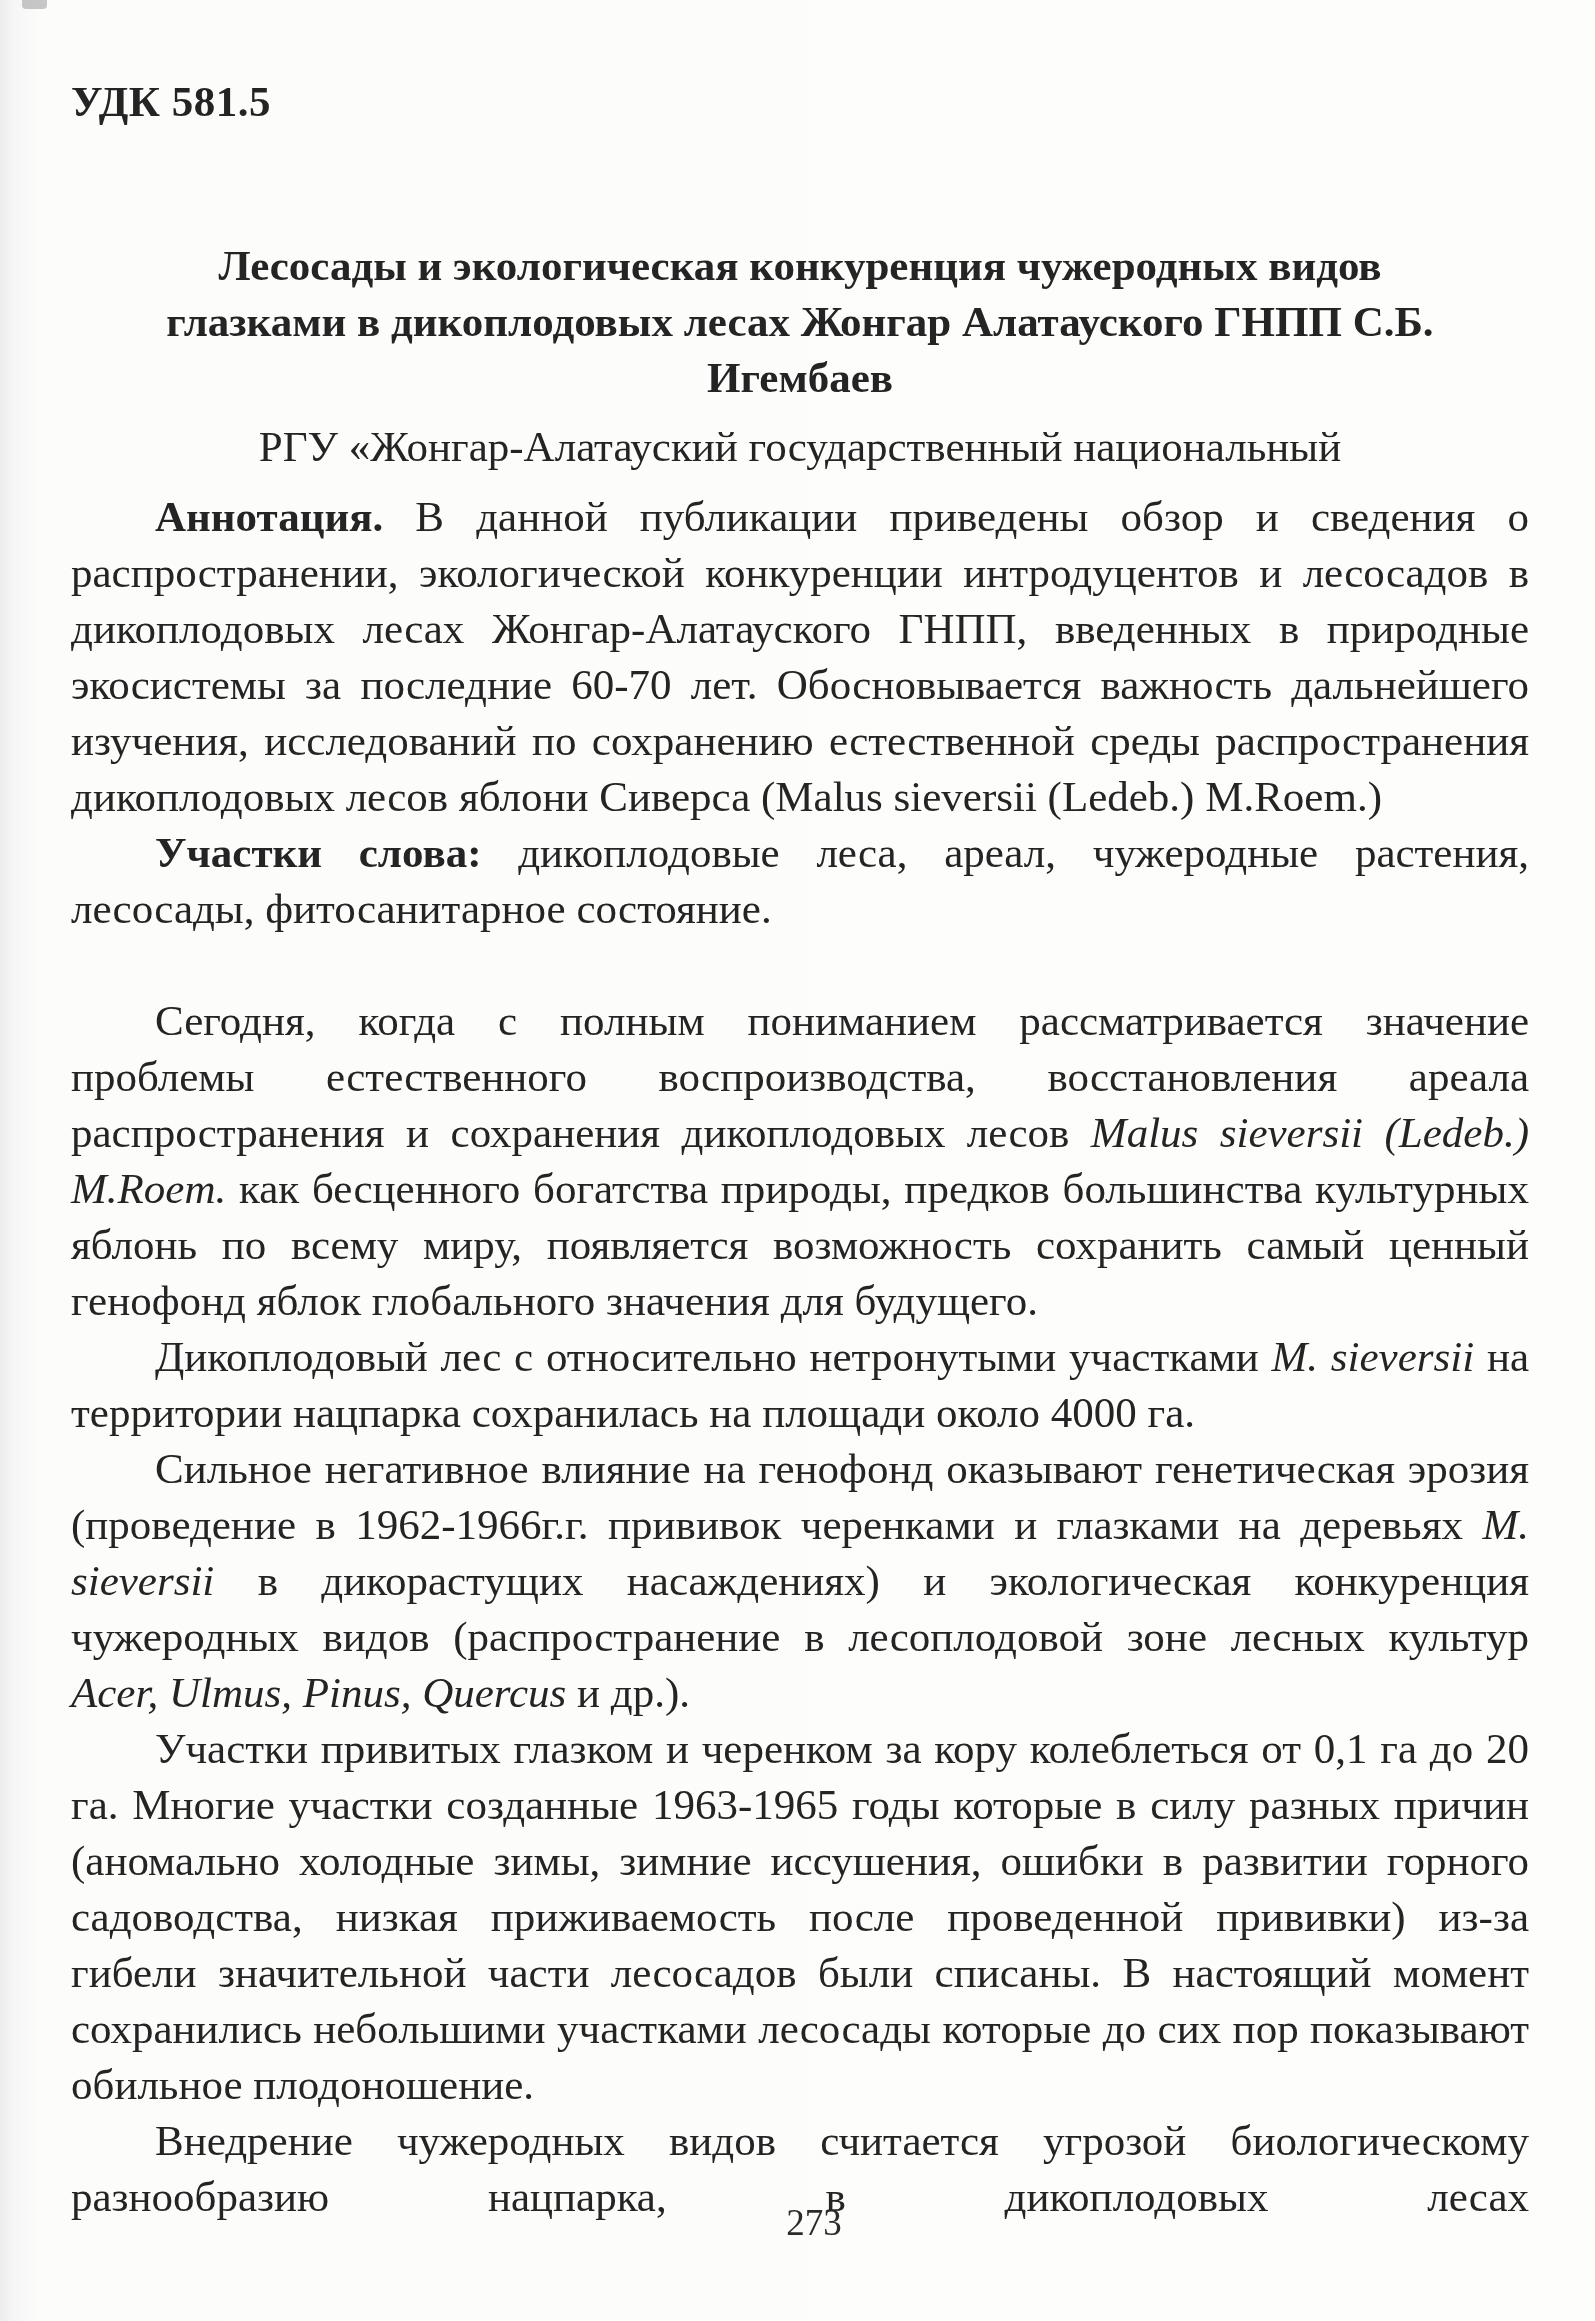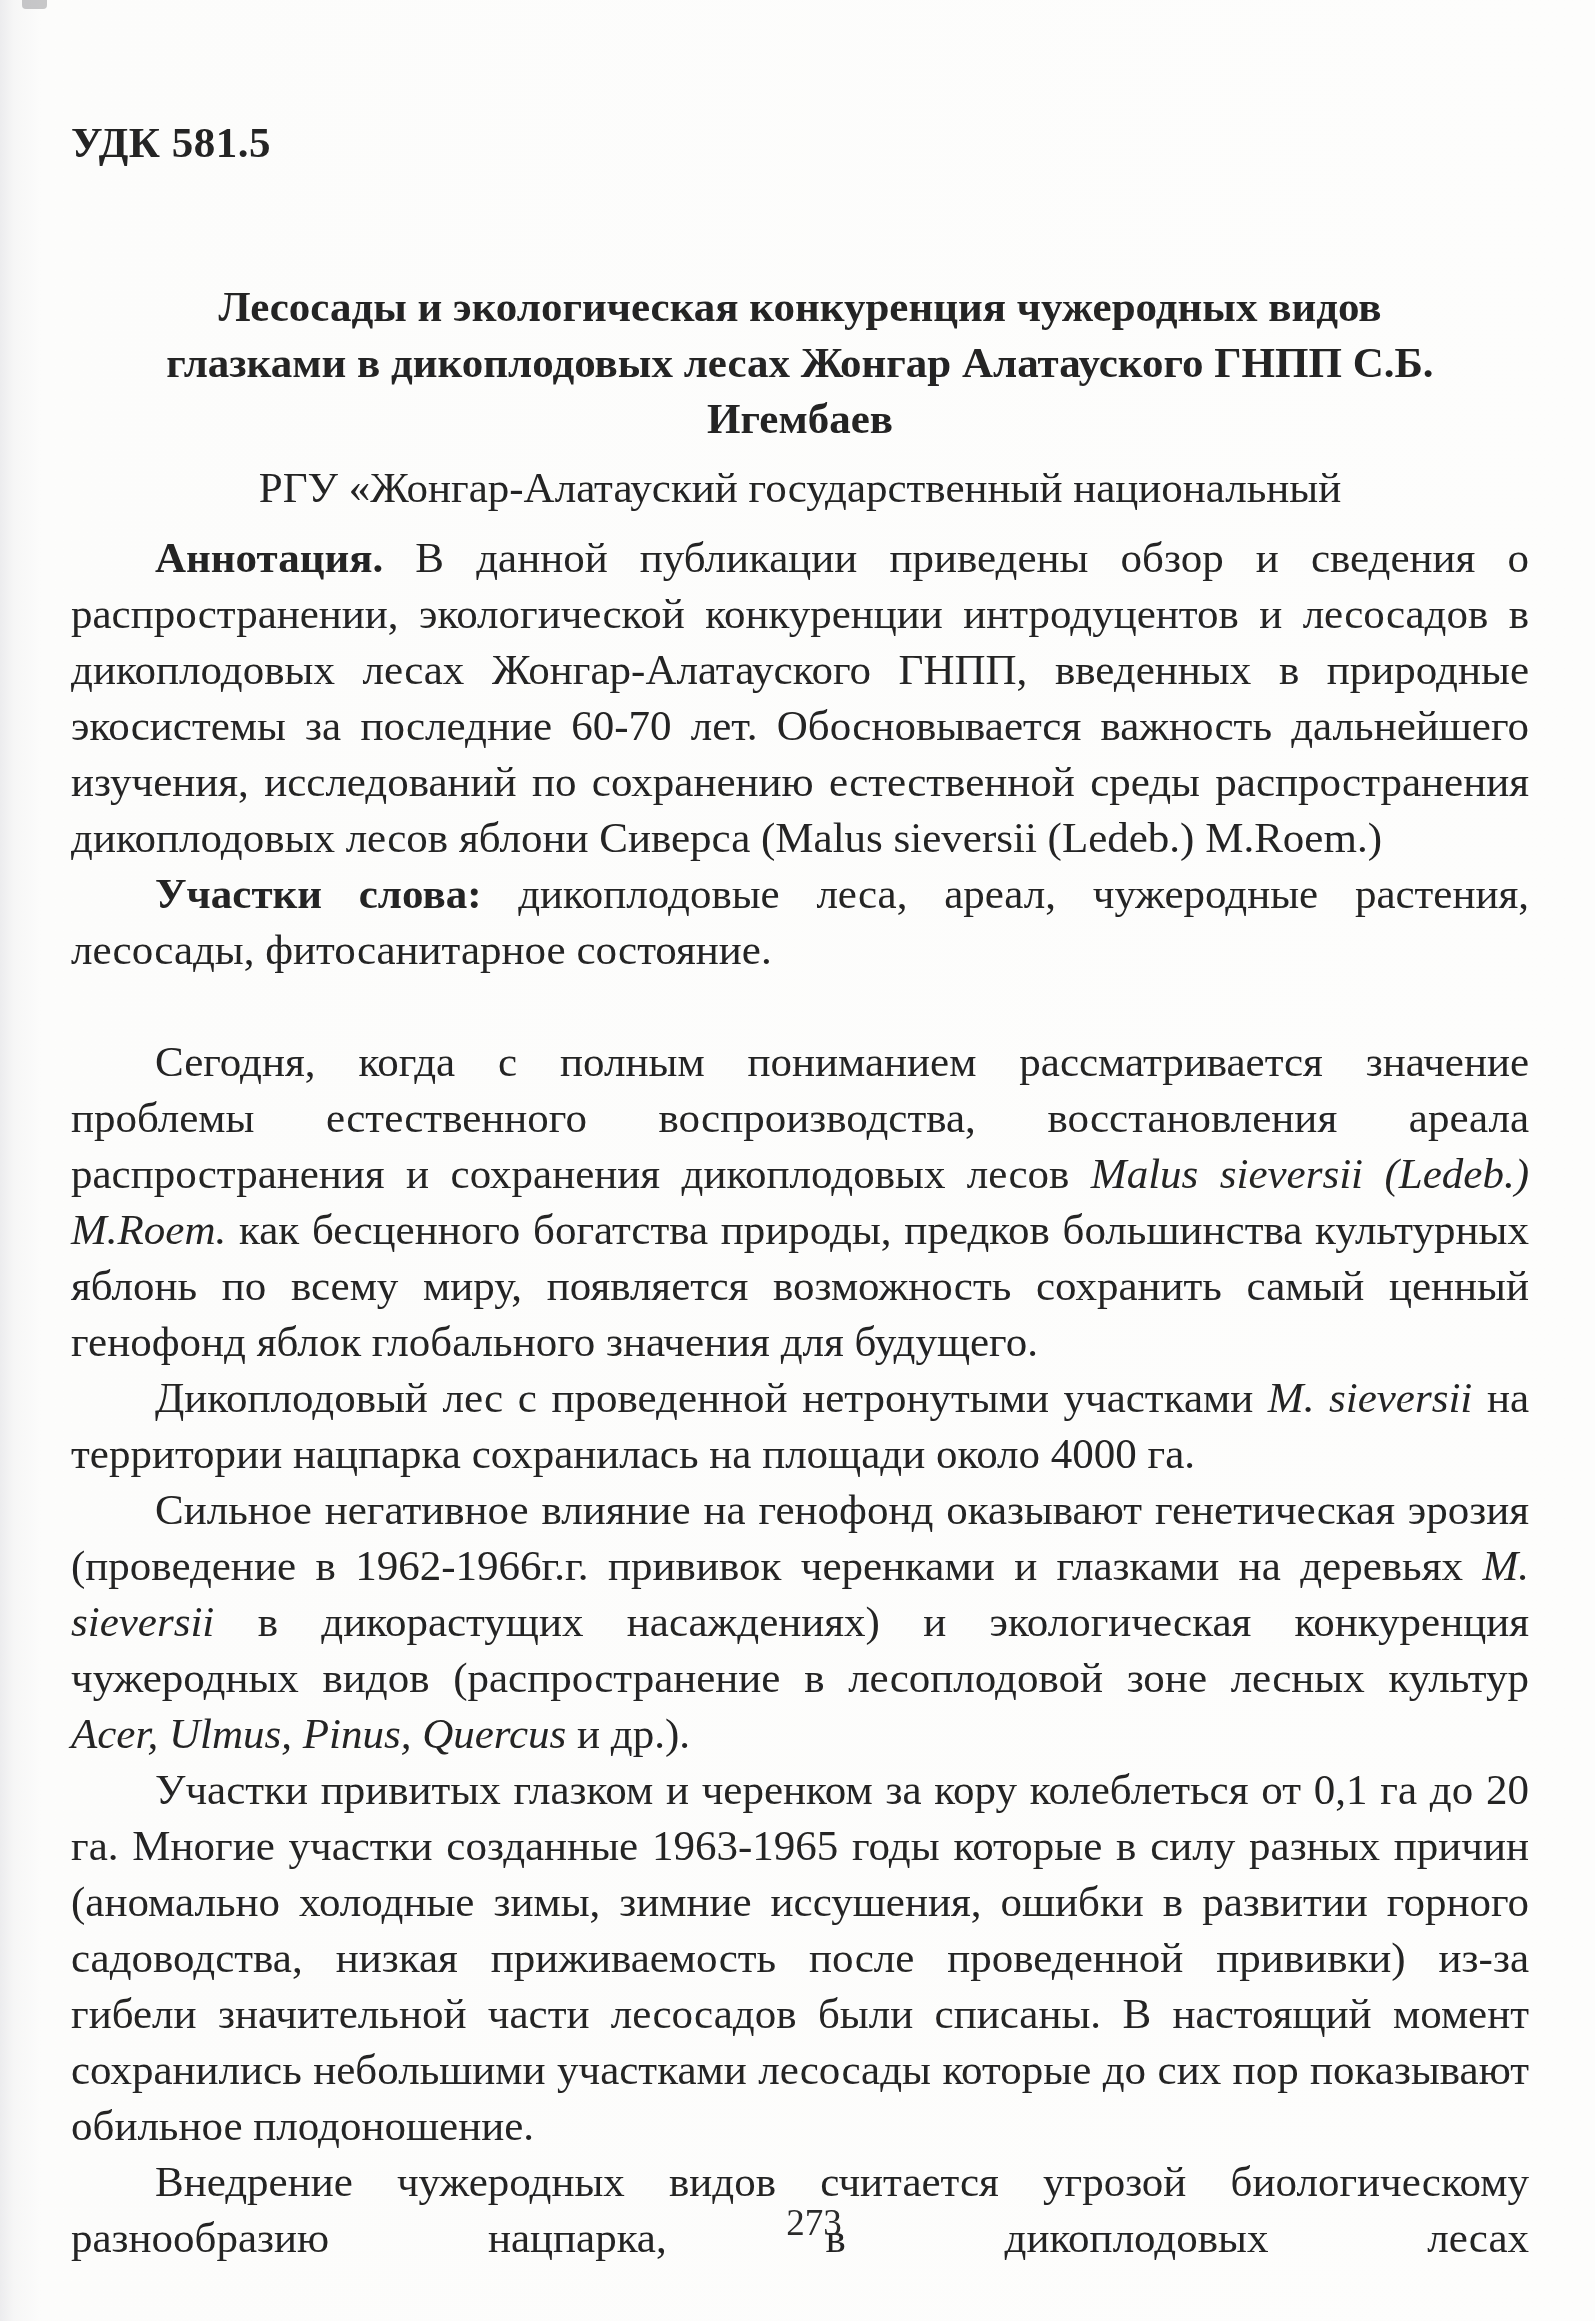--- a/index.html
+++ b/index.html
@@ -9,21 +9,21 @@
     font-family:"Liberation Serif", serif;
     overflow:hidden;
   }
   .page{
     position:relative;
     width:1596px;height:2322px;
     background:
       linear-gradient(to right, #ececee 0px, #f6f6f6 13.8px, #fcfcfb 41px, #fdfdfc 100%);
     color:#242424;
     box-sizing:border-box;
-    padding:115px 67px 0 71px;
+    padding:74px 67px 0 71px;
   }
   .scan-smudge{
     position:absolute;top:0;left:21.7px;width:25.6px;height:8.9px;
     background:#9a9a9e;opacity:.55;border-radius:0 0 3.9px 3.9px;
   }
   .udc{
     font-weight:bold;
     font-size:43px;line-height:56px;
     letter-spacing:0.5px;
   }
@@ -69,21 +69,21 @@
     <div class="title-line">Лесосады и экологическая конкуренция чужеродных видов</div>
     <div class="title-line">глазками в дикоплодовых лесах Жонгар Алатауского ГНПП С.Б.</div>
     <div class="title-line">Игембаев</div>
     <div class="aff-line">РГУ «Жонгар-Алатауский государственный национальный</div>
   </div>
 
   <div class="content">
     <p class="para"><span class="b">Аннотация.</span><span> В данной публикации приведены обзор и сведения о распространении, экологической конкуренции интродуцентов и лесосадов в дикоплодовых лесах Жонгар-Алатауского ГНПП, введенных в природные экосистемы за последние 60-70 лет. Обосновывается важность дальнейшего изучения, исследований по сохранению естественной среды распространения дикоплодовых лесов яблони Сиверса (Malus sieversii (Ledeb.) M.Roem.)</span></p>
     <p class="para"><span class="b">Участки слова:</span><span> дикоплодовые леса, ареал, чужеродные растения, лесосады, фитосанитарное состояние.</span></p>
     <p class="para gap"><span>Сегодня, когда с полным пониманием рассматривается значение проблемы естественного воспроизводства, восстановления ареала распространения и сохранения дикоплодовых лесов </span><span class="i">Malus sieversii (Ledeb.) M.Roem.</span><span> как бесценного богатства природы, предков большинства культурных яблонь по всему миру, появляется возможность сохранить самый ценный генофонд яблок глобального значения для будущего.</span></p>
-    <p class="para"><span>Дикоплодовый лес с проведенной нетронутыми участками </span><span class="i">М. sieversii</span><span> на территории нацпарка сохранилась на площади около 4000 га.</span></p>
+    <p class="para"><span>Дикоплодовый лес с относительно нетронутыми участками </span><span class="i">М. sieversii</span><span> на территории нацпарка сохранилась на площади около 4000 га.</span></p>
     <p class="para"><span>Сильное негативное влияние на генофонд оказывают генетическая эрозия (проведение в 1962-1966г.г. прививок черенками и глазками на деревьях </span><span class="i">М. sieversii</span><span> в дикорастущих насаждениях) и экологическая конкуренция чужеродных видов (распространение в лесоплодовой зоне лесных культур </span><span class="i">Acer, Ulmus, Pinus, Quercus</span><span> и др.).</span></p>
     <p class="para"><span>Участки привитых глазком и черенком за кору колеблеться от 0,1 га до 20 га. Многие участки созданные 1963-1965 годы которые в силу разных причин (аномально холодные зимы, зимние иссушения, ошибки в развитии горного садоводства, низкая приживаемость после проведенной прививки) из-за гибели значительной части лесосадов были списаны. В настоящий момент сохранились небольшими участками лесосады которые до сих пор показывают обильное плодоношение.</span></p>
     <p class="para cutoff"><span>Внедрение чужеродных видов считается угрозой биологическому разнообразию нацпарка, в дикоплодовых лесах</span></p>
   </div>
 
   <div class="page-number">273</div>
 
 </div>
 
 

